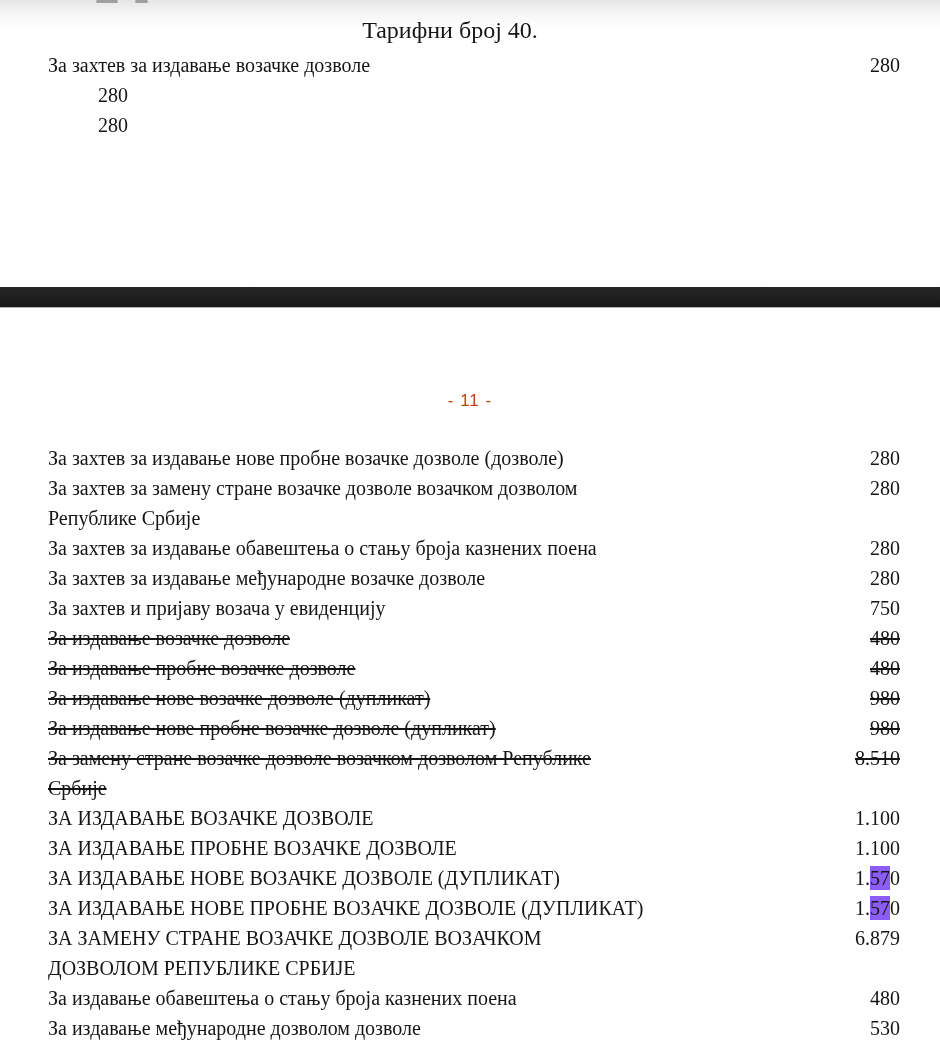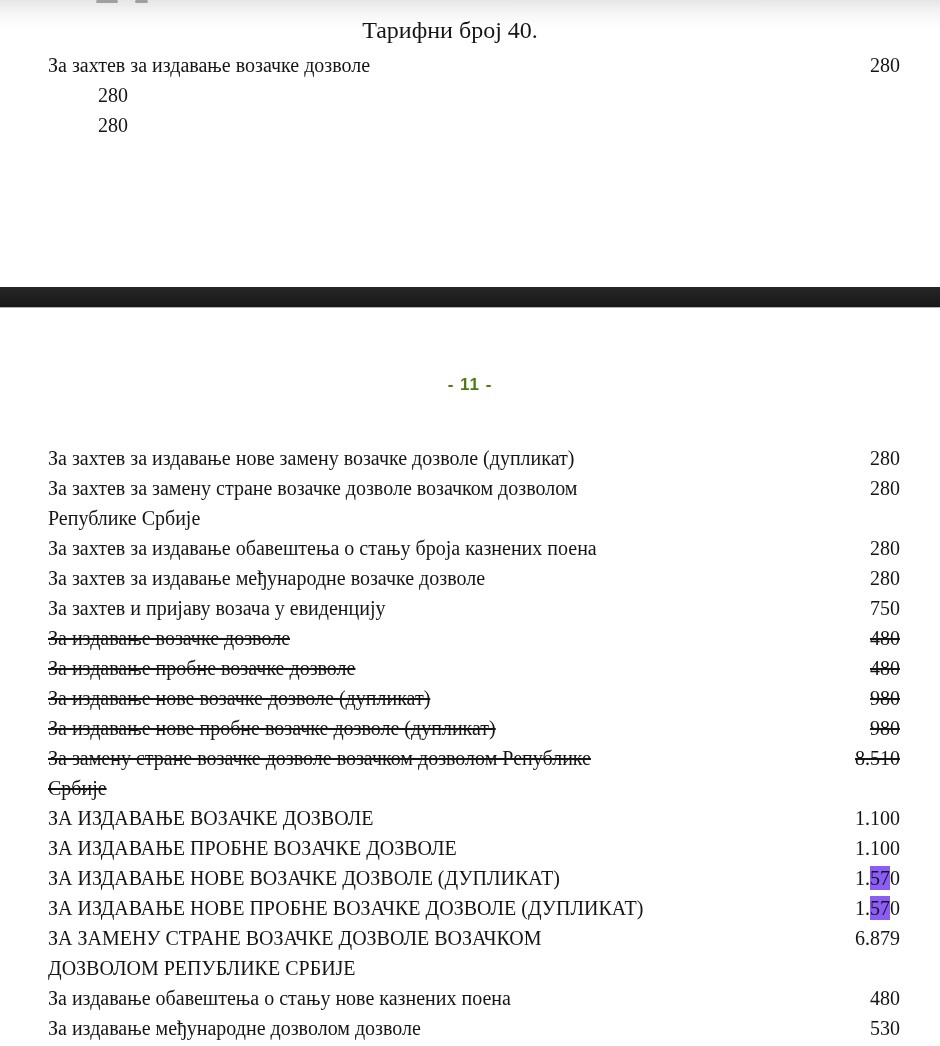--- a/index.html
+++ b/index.html
@@ -75,29 +75,28 @@
   .page-break-bar {
     position: absolute;
     top: 287px; left: 0;
     width: 100%; height: 21px;
     background: linear-gradient(to bottom, #262626, #181818);
     border-bottom: 1px solid #b3b3b3;
   }
 
   .page-number {
     position: absolute;
-    top: 372px; left: 0;
+    top: 388px; left: 0;
     width: 100%;
     text-align: center;
     font-family: "Liberation Sans", sans-serif;
     font-size: 17px;
     line-height: 26px;
     letter-spacing: 1px;
-    color: #4d7c0f;
-    font-weight: bold;
+    color: #c2410c;
   }
 
   .hl {
     background: #8b5cf6;
     padding: 1px 0;
     font-family: Liberation Serif, serif;
   }
 </style>
 </head>
 <body>
@@ -122,21 +121,21 @@
       <span class="value">280</span>
     </div>
   </div>
 
   <div class="page-break-bar"></div>
 
   <div class="page-number">- 11 -</div>
 
   <div class="rows p2">
     <div class="row">
-      <span class="label">За захтев за издавање нове замену возачке дозволе (дупликат)</span>
+      <span class="label">За захтев за издавање нове пробне возачке дозволе (дозволе)</span>
       <span class="value">280</span>
     </div>
     <div class="row">
       <span class="label">За захтев за замену стране возачке дозволе возачком дозволом
 Републике Србије</span>
       <span class="value">280</span>
     </div>
     <div class="row">
       <span class="label">За захтев за издавање обавештења о стању броја казнених поена</span>
       <span class="value">280</span>
@@ -188,21 +187,21 @@
       <span class="label">ЗА ИЗДАВАЊЕ НОВЕ ПРОБНЕ ВОЗАЧКЕ ДОЗВОЛЕ (ДУПЛИКАТ)</span>
       <span class="value"><span>1.</span><span class="hl">57</span><span>0</span></span>
     </div>
     <div class="row">
       <span class="label">ЗА ЗАМЕНУ СТРАНЕ ВОЗАЧКЕ ДОЗВОЛЕ ВОЗАЧКОМ
 ДОЗВОЛОМ РЕПУБЛИКЕ СРБИЈЕ</span>
       <span class="value">6.879</span>
     </div>
 
     <div class="row">
-      <span class="label">За издавање обавештења о стању нове казнених поена</span>
+      <span class="label">За издавање обавештења о стању броја казнених поена</span>
       <span class="value">480</span>
     </div>
     <div class="row">
       <span class="label">За издавање међународне дозволом дозволе</span>
       <span class="value">530</span>
     </div>
   </div>
 
 </div>
 

